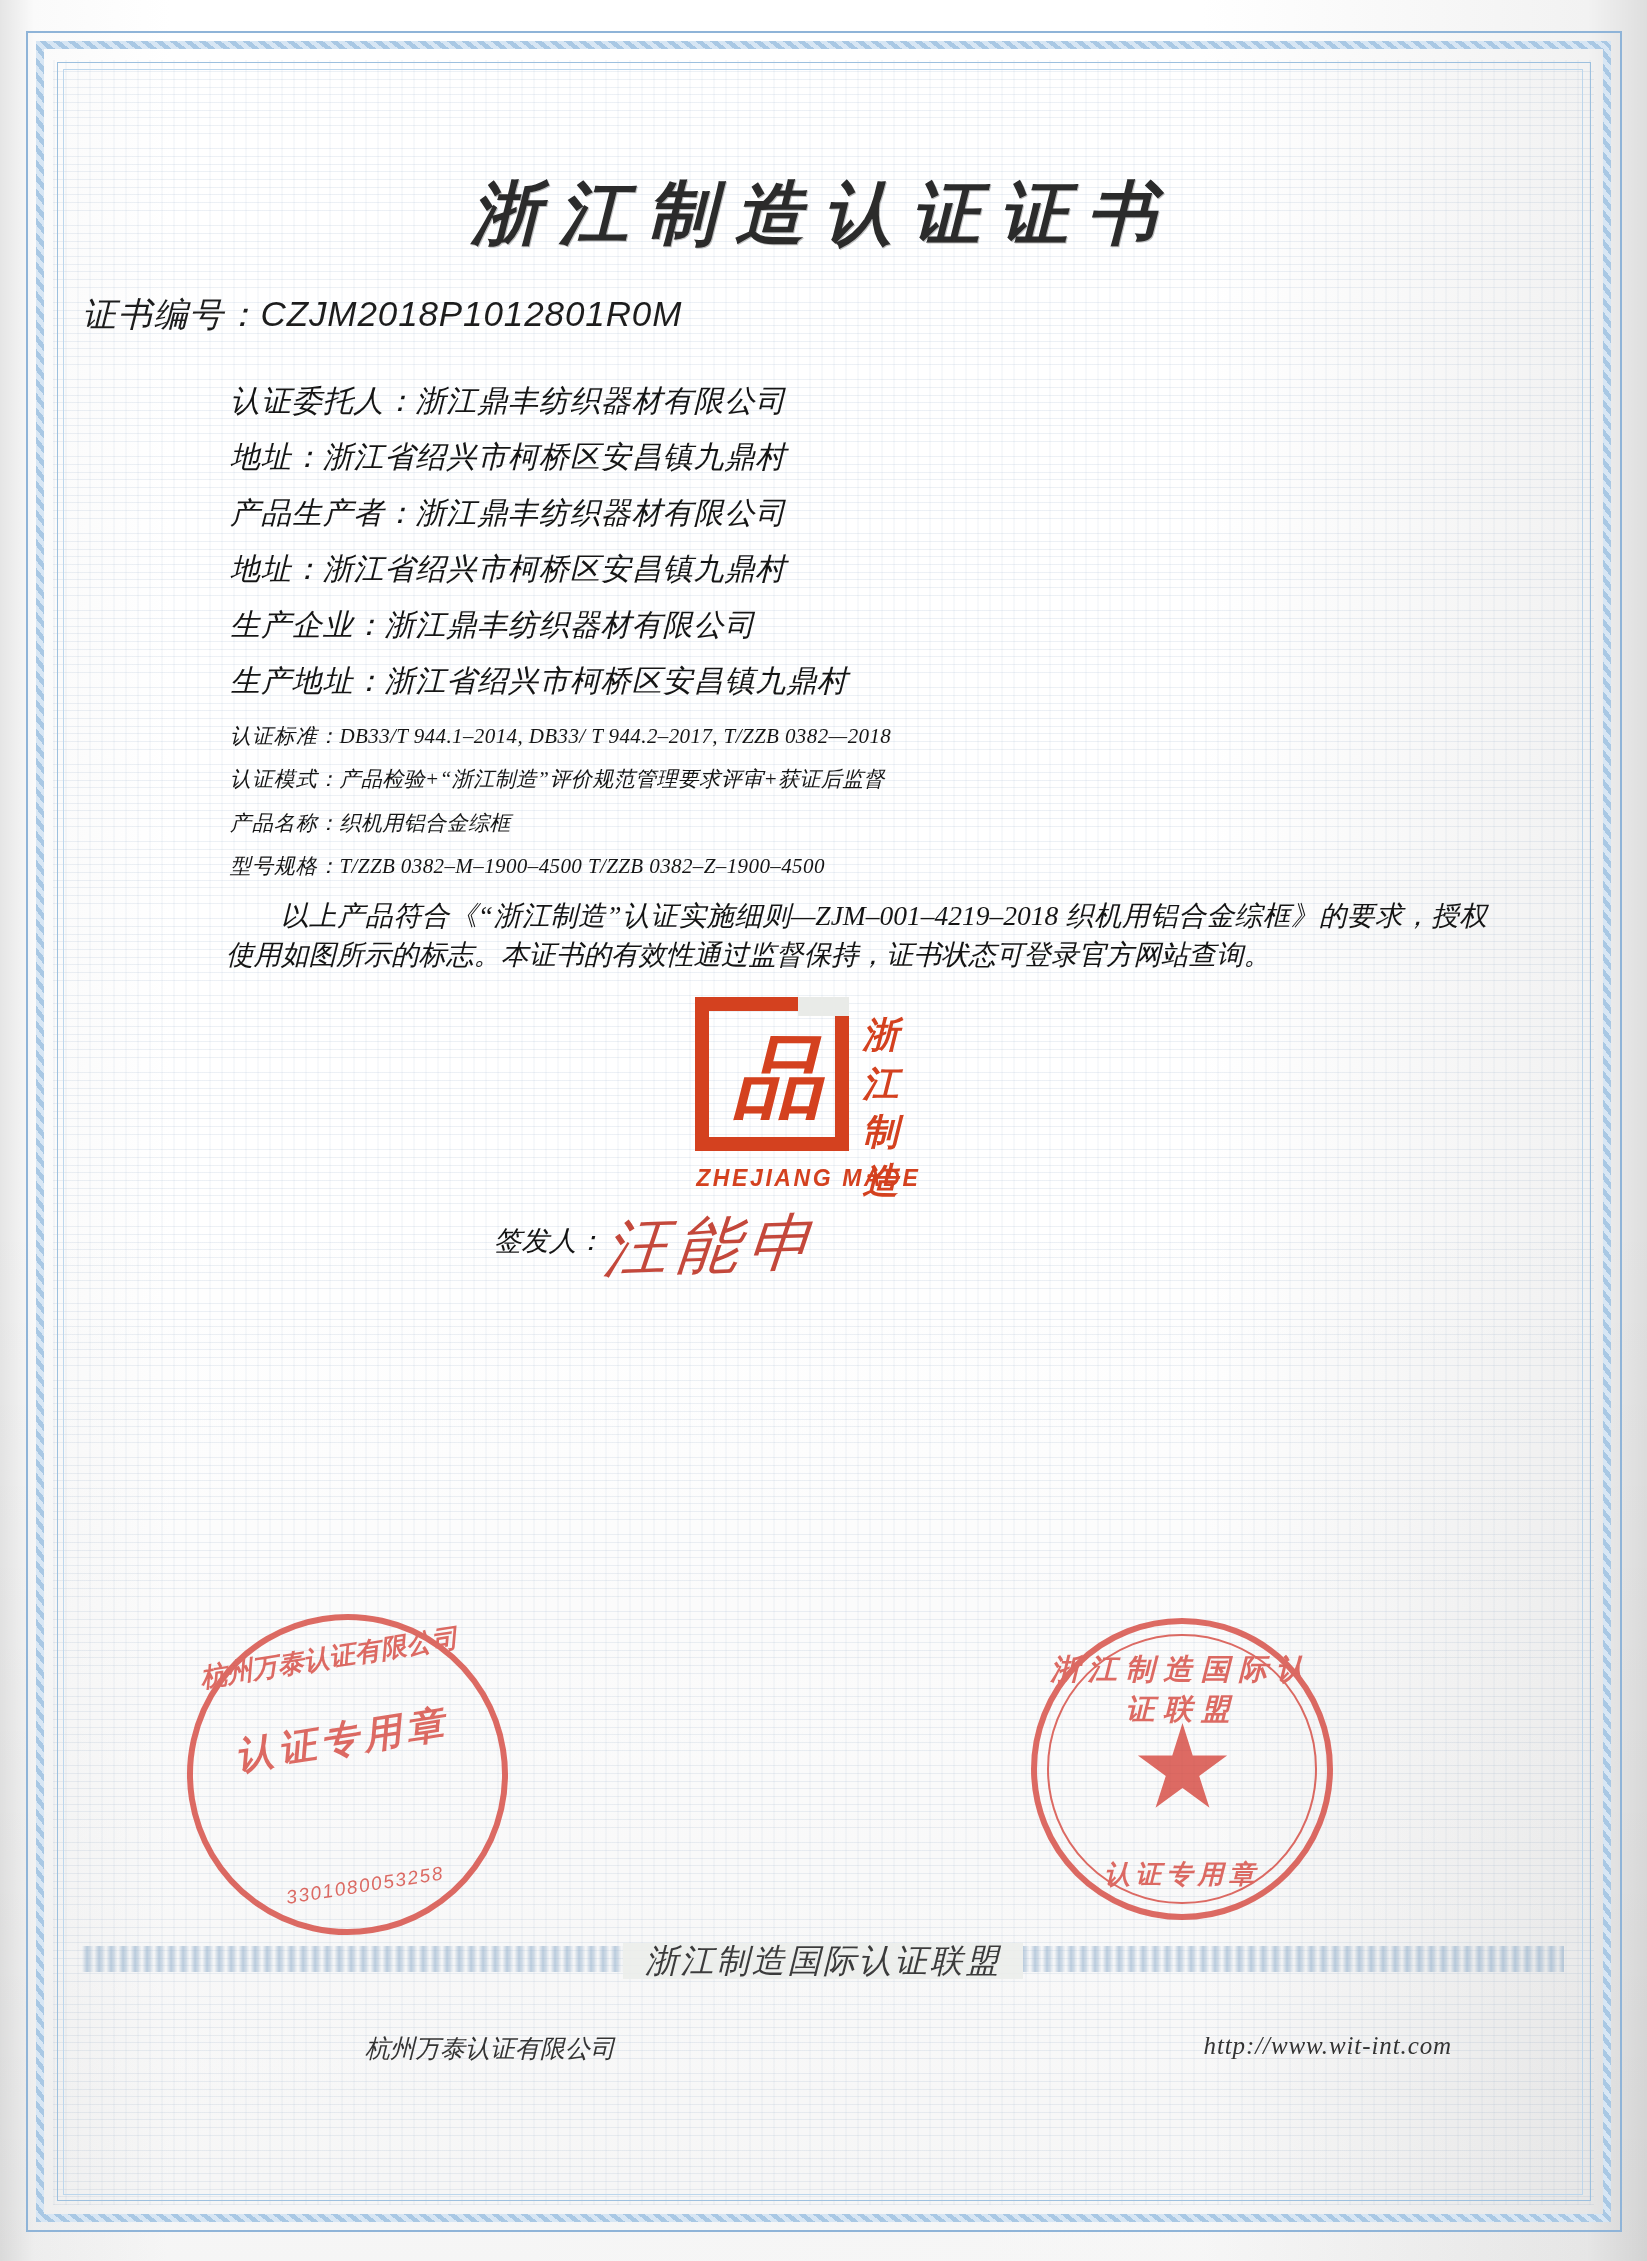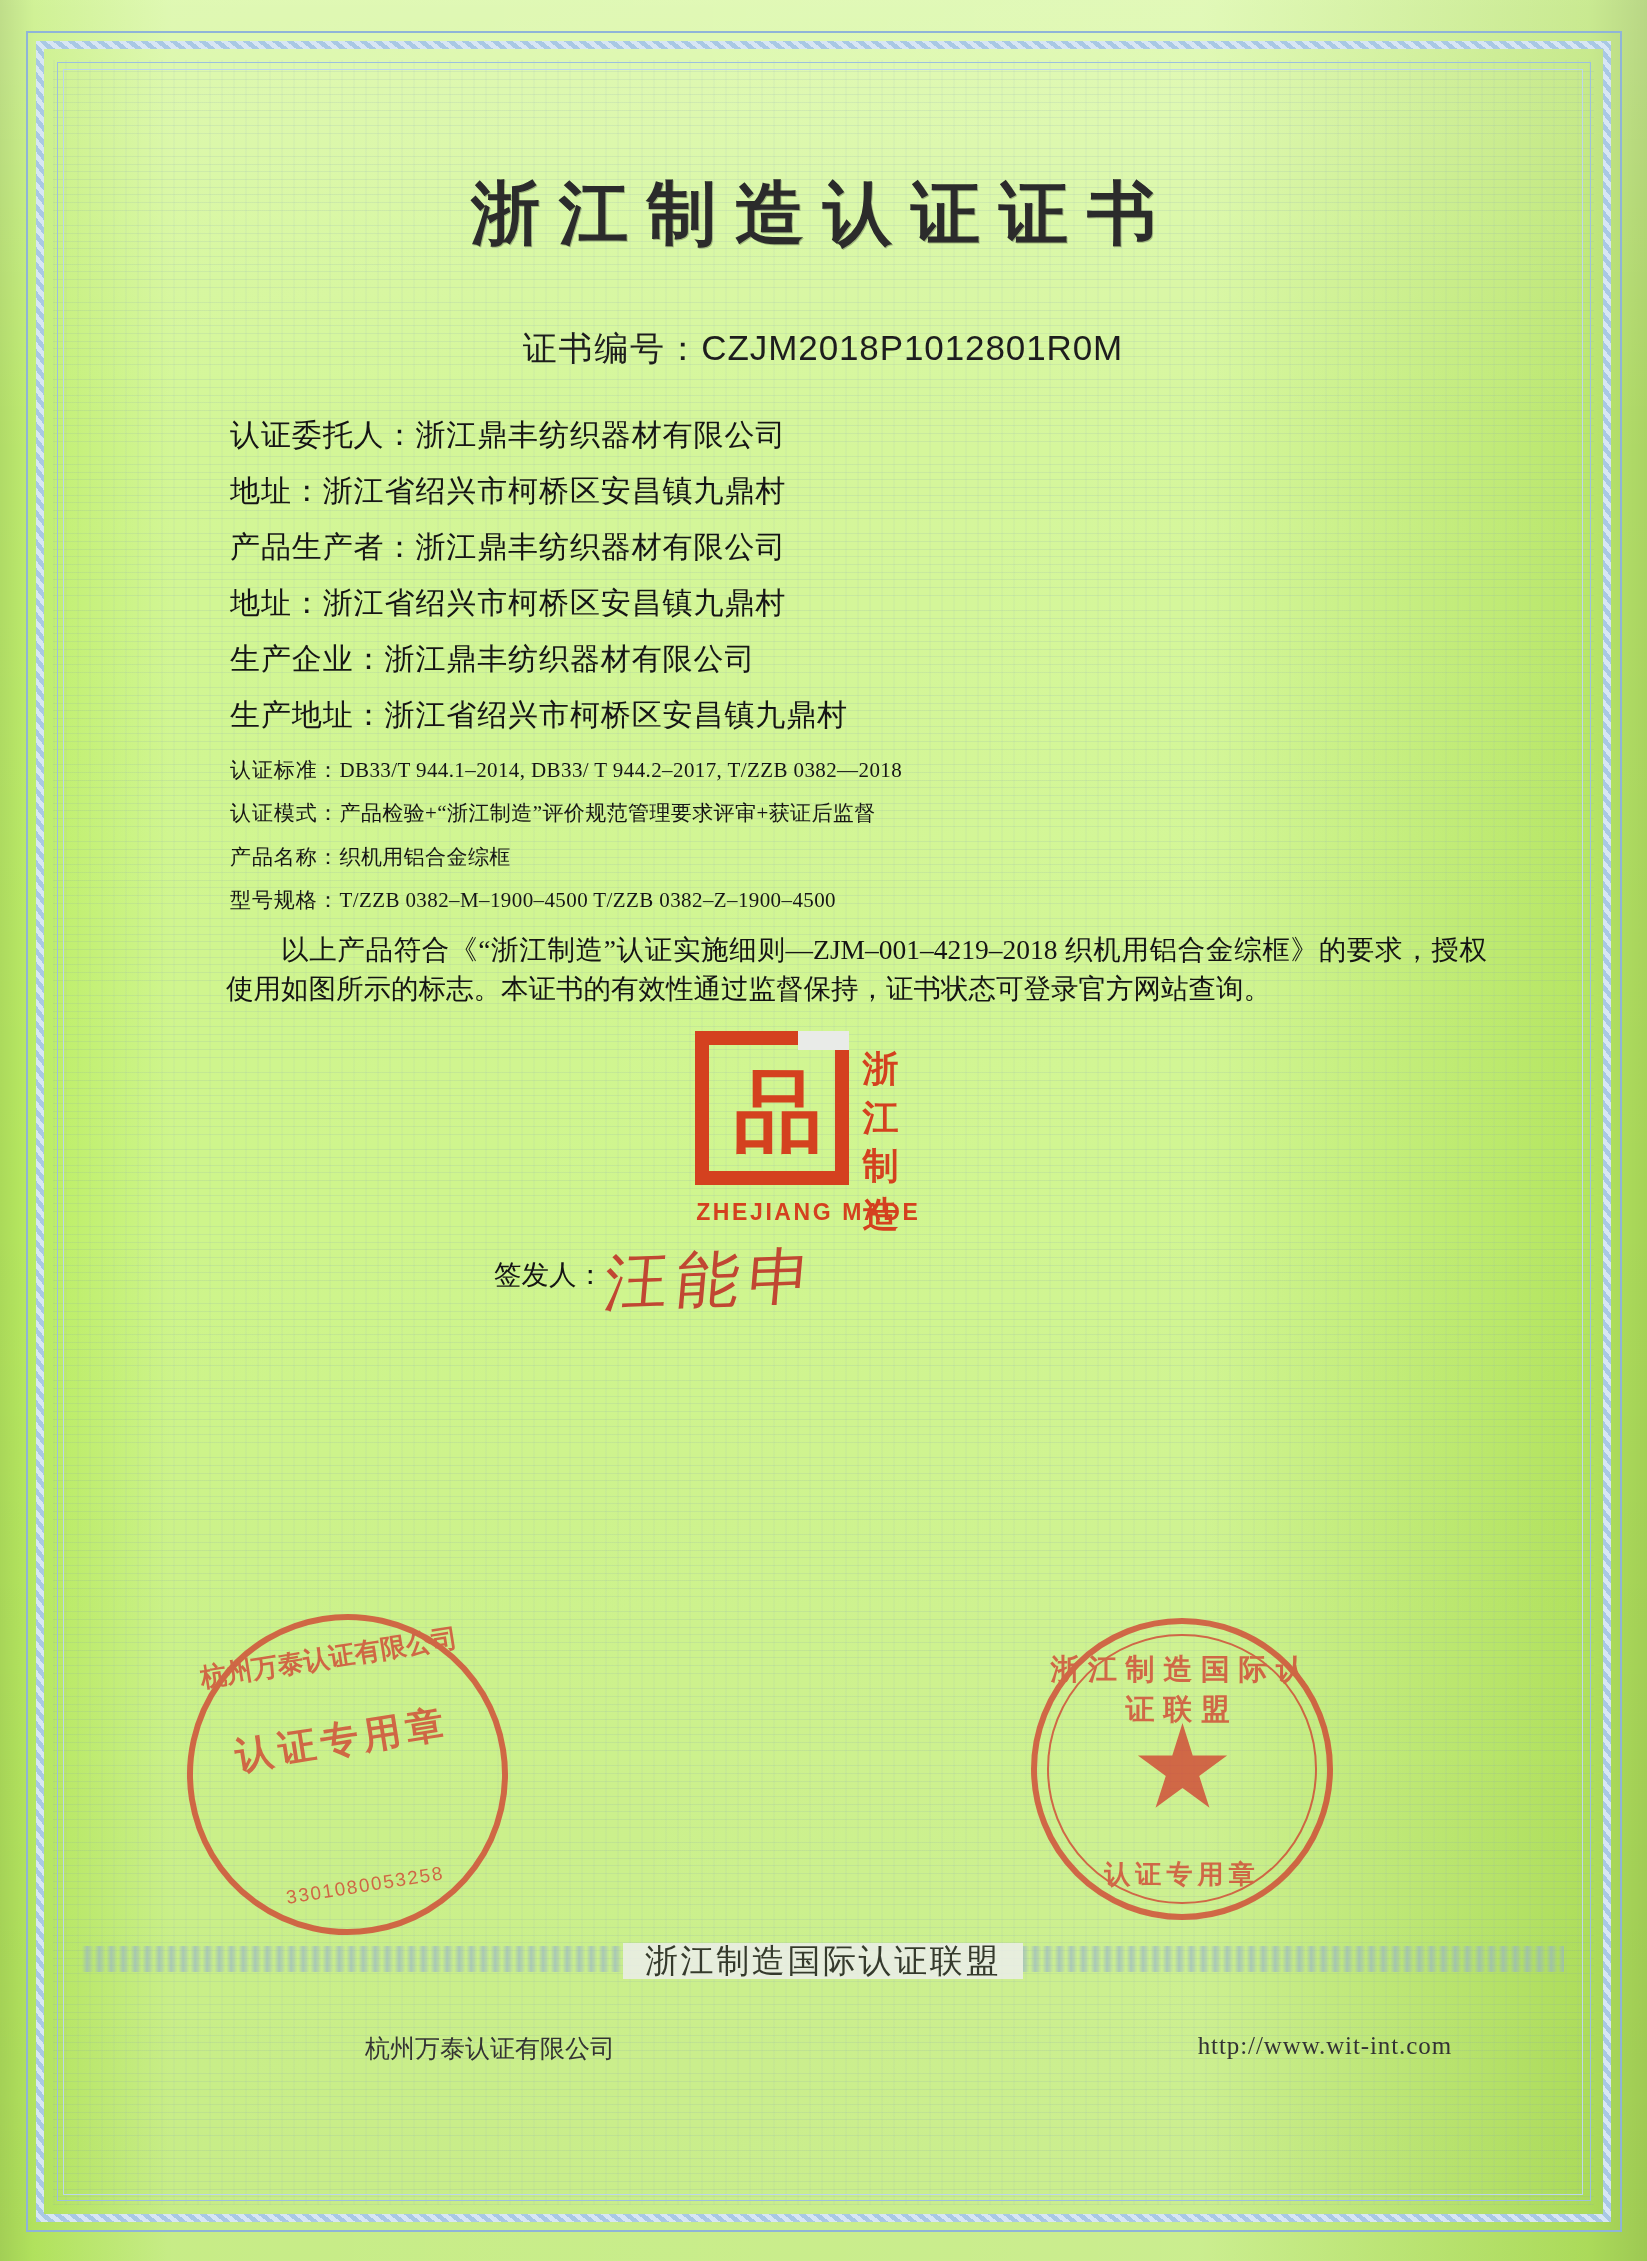--- a/index.html
+++ b/index.html
@@ -12,22 +12,23 @@
     width: 1647px;
     height: 2261px;
     font-family: "Liberation Serif", "DejaVu Serif", serif;
   }
 
   
   #page {
     position: relative;
     width: 1647px;
     height: 2261px;
-    background: #bef264;
+    background: #ffffff;
     overflow: hidden;
+    font-style: italic;
   }
   
   #paper-shade {
     position: absolute;
     inset: 0;
     background:
       linear-gradient(90deg, rgba(0,0,0,0.10) 0px, rgba(0,0,0,0.02) 34px, rgba(255,255,255,0.25) 172px, rgba(255,255,255,0.30) 1201px, rgba(0,0,0,0.05) 1587px, rgba(0,0,0,0.13) 1647px),
       linear-gradient(180deg, rgba(255,255,255,0.35) 0px, rgba(255,255,255,0.1) 429px, rgba(255,255,255,0.0) 1201px, rgba(0,0,0,0.05) 2261px);
     pointer-events: none;
   }
@@ -103,22 +104,21 @@
     font-family: "DejaVu Serif", serif;
     font-size: 69px;
     font-weight: bold;
     letter-spacing: 19px;
     color: #2b2b2b;
     text-shadow: 0.9px 0.9px 0 rgba(0,0,0,.25);
     white-space: nowrap;
   }
 
   #cert-number-row {
-    margin-top: 66px;
-    text-align: center;
+    margin-top: 32px;
     font-size: 34px;
     color: #1d1d1d;
     white-space: nowrap;
   }
   #cert-number-row .label { letter-spacing: 1.7px; }
   #cert-number-row .value {
     font-family: "Liberation Sans", sans-serif;
     font-size: 35px;
     letter-spacing: 0.9px;
   }

